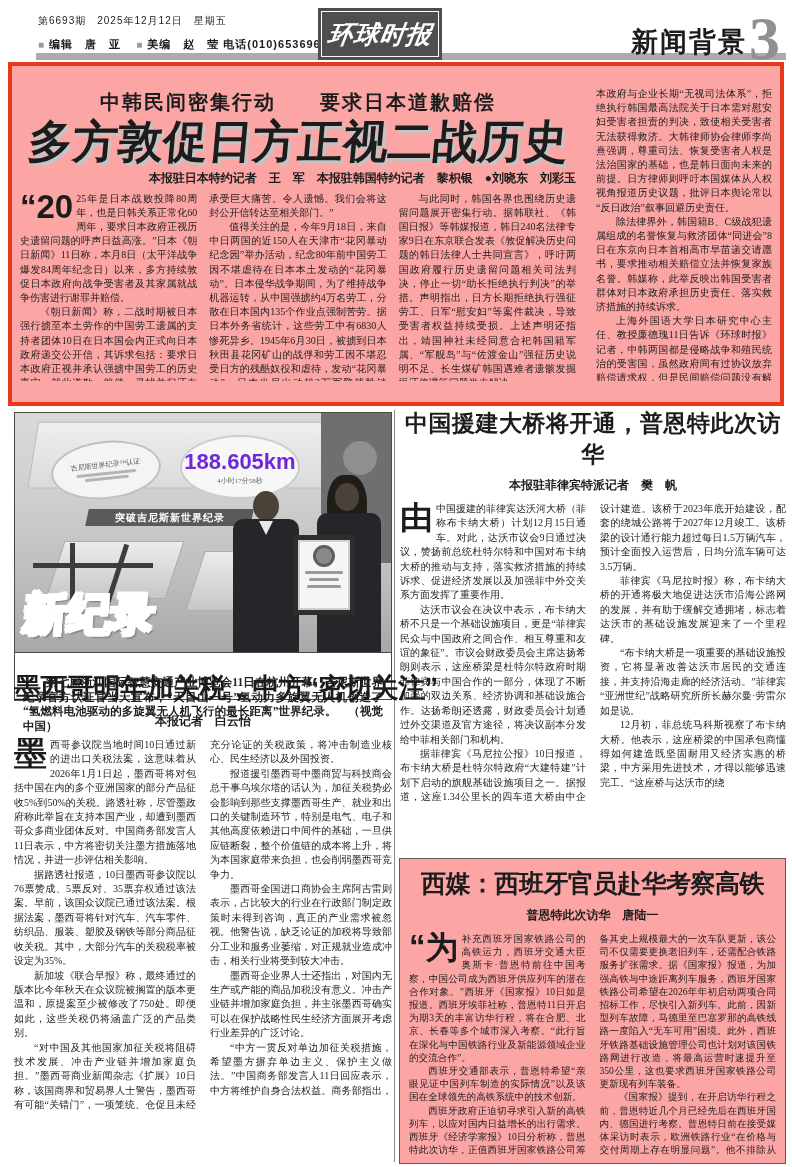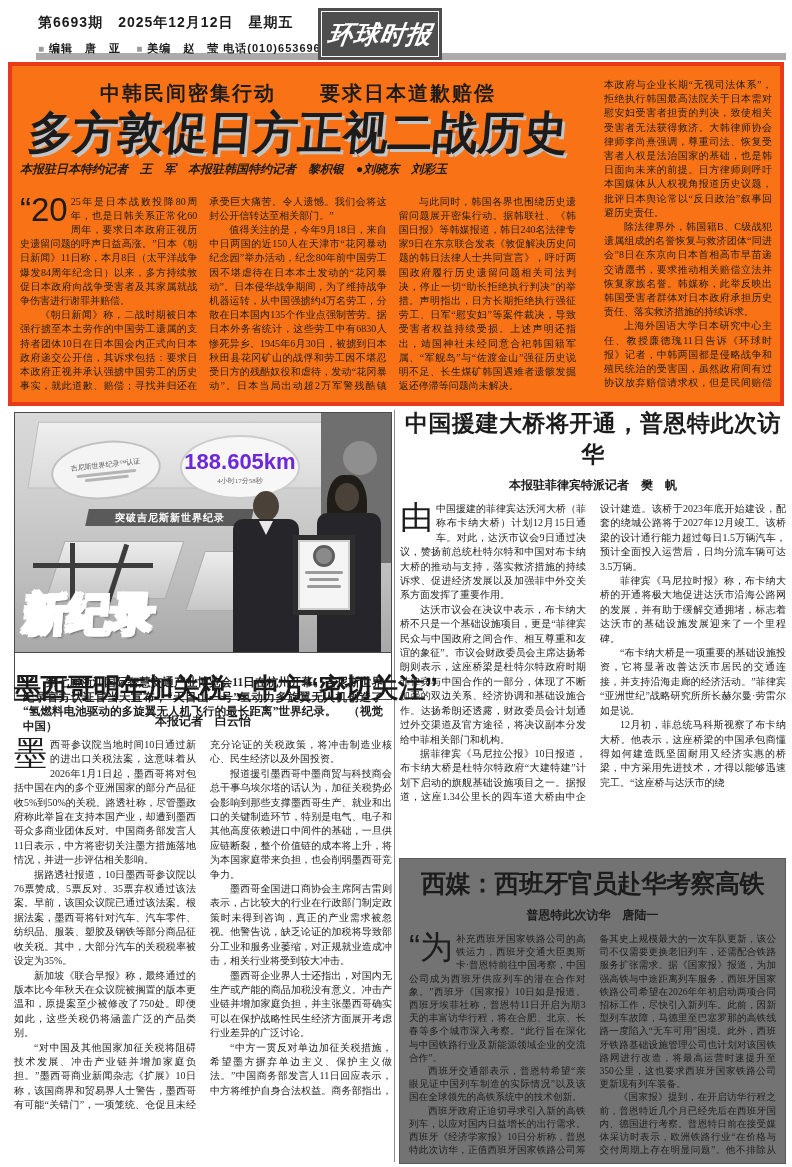--- a/index.html
+++ b/index.html
@@ -3,52 +3,52 @@
 <meta charset="utf-8">
 <style>
   * { margin:0; padding:0; box-sizing:border-box; }
   body { background:#e9e9e9; font-family:"Liberation Serif", serif; }
   #page { position:relative; width:792px; height:1167px; background:#ffffff; margin:0 auto;
           overflow:hidden; color:#1c1c1c; }
 
   
   #masthead { position:absolute; top:10px; left:16px; right:6px; height:52px; }
   .issue-lines { position:absolute; left:22px; top:4px; font-family:"Liberation Sans",sans-serif; }
-  .issue-line1 { font-size:14px; font-weight:bold; letter-spacing:1px; }
+  .issue-line1 { font-size:10px; font-weight:normal; letter-spacing:1px; }
   .issue-line2 { font-size:11px; font-weight:bold; margin-top:9px; letter-spacing:1px; }
   .sq { color:#9a9a9a; font-size:10px; }
   #graybar { position:absolute; top:43px; left:20px; right:0; height:7px; background:#ababab; }
   #logo { position:absolute; left:302px; top:-2px; width:124px; height:52px; background:#4e4e4e;
           box-shadow: inset 0 0 0 3px #4e4e4e, inset 0 0 0 4px #ffffff; display:flex; align-items:center;
           justify-content:center; z-index:3; }
   #logo span { color:#ffffff; font-size:25px; font-weight:bold; font-style:italic;
                letter-spacing:1px; font-family:"Liberation Serif",serif; transform:skewX(-8deg); }
   #section-area { position:absolute; right:6px; top:0; display:flex; align-items:flex-start; }
   #section-title { font-size:27px; font-weight:bold; letter-spacing:2px; margin-top:14px;
                    font-family:"Liberation Serif",serif; }
   #page-number { font-size:62px; line-height:56px; font-weight:bold; color:#909090;
                  font-family:"Liberation Serif",serif; margin-left:2px; }
 
   
   #lead-box { position:absolute; top:62px; left:8px; width:776px; height:344px;
-              border:4px solid #e8391a; background:#f97316; display:flex; padding:12px 8px; gap:28px; }
+              border:4px solid #e8391a; background:#fca5a5; display:flex; padding:21px 8px; gap:20px; }
   #lead-left { width:556px; flex:0 0 556px; display:flex; flex-direction:column; }
   .kicker { text-align:center; font-size:20px; font-weight:bold; letter-spacing:2px;
             font-family:"Liberation Serif",serif; margin-top:2px; }
   .lead-headline { text-align:center; font-size:45px; font-weight:900; line-height:1.08;
                    font-family:"Liberation Sans",sans-serif; letter-spacing:0px; white-space:nowrap;
                    transform:skewX(-5deg); text-shadow:3px 3px 0 #c4c4c4; margin:2px 0 3px 0; }
-  .lead-byline { text-align:left; font-size:12px; font-weight:bold; margin-bottom:17px;font-style:italic; }
+  .lead-byline { text-align:right; font-size:12px; font-weight:bold; margin-bottom:5px; }
   #lead-cols { flex:1; column-count:3; column-gap:12px; overflow:hidden;
                font-size:10px; line-height:14.2px; text-align:justify; }
   #lead-col4 { flex:1; overflow:hidden; font-size:10px; line-height:14.2px; text-align:justify; }
   .para { text-indent:2em; }
   p.first { text-indent:0; }
   #lead-col4 p:first-child { text-indent:0; }
-  .dropcap { float:left; font-weight:normal; font-size:33px; line-height:28px;
+  .dropcap { float:left; font-weight:bold; font-size:33px; line-height:28px;
              font-family:"Liberation Sans",sans-serif; padding:1px 3px 0 0; }
 
   
   #v-divider { position:absolute; left:394px; top:410px; width:1px; height:752px; background:#8a8a8a; }
 
   
   #photo-block { position:absolute; top:412px; left:14px; width:378px; height:288px;
                  border:1px solid #4a4a4a; background:#fff; }
   #photo { position:relative; width:100%; height:240px; border-bottom:1px solid #4a4a4a;
            background:linear-gradient(180deg,#d9d9d9 0%,#cfcfcf 35%,#bdbdbd 70%,#a8a8a8 100%); overflow:hidden; }
@@ -102,21 +102,21 @@
   #ph-body { height:372px; }
 
   
   #mx-article { position:absolute; top:670px; left:14px; width:378px; height:462px; }
   .black-headline { text-align:center; font-size:27px; font-weight:900; white-space:nowrap;
                     font-family:"Liberation Sans",sans-serif; letter-spacing:-0.5px; }
   #mx-body { height:382px; }
 
   
   #es-article { position:absolute; top:858px; left:399px; width:387px; height:306px;
-                border:1px solid #5a5a5a; padding:8px 9px 6px 9px; background:#737373; }
+                border:1px solid #5a5a5a; padding:8px 9px 6px 9px; background:#fca5a5; }
   #es-article .black-headline { font-size:25px; }
   #es-body { height:226px; font-size:9.6px; line-height:13.2px; }
 </style>
 </head>
 <body>
 
 <div id="page">
 
   <div id="masthead">
     <div id="graybar"></div>
@@ -125,20 +125,24 @@
       <div class="issue-line2">
         <span class="sq">■</span>
         <span>编辑　唐　亚</span>
         <span class="sq">　■</span>
         <span>美编　赵　莹</span>
         <span>电话(010)65369617</span>
       </div>
     </div>
     <div id="logo">
       <span>环球时报</span>
+    </div>
+    <div id="section-area">
+      <div id="section-title">新闻背景</div>
+      <div id="page-number">3</div>
     </div>
   </div>
 
   <div id="lead-box">
     <div id="lead-left">
       <div class="kicker">中韩民间密集行动　　要求日本道歉赔偿</div>
       <div class="lead-headline">多方敦促日方正视二战历史</div>
       <div class="lead-byline">本报驻日本特约记者　王　军　本报驻韩国特约记者　黎枳银　●刘晓东　刘彩玉</div>
       <div id="lead-cols">
         <p class="para first"><span class="dropcap">“20</span><span>25年是日本战败投降80周年，也是日韩关系正常化60周年，要求日本政府正视历史遗留问题的呼声日益高涨。”日本《朝日新闻》11日称，本月8日（太平洋战争爆发84周年纪念日）以来，多方持续敦促日本政府向战争受害者及其家属就战争伤害进行谢罪并赔偿。</span></p>

